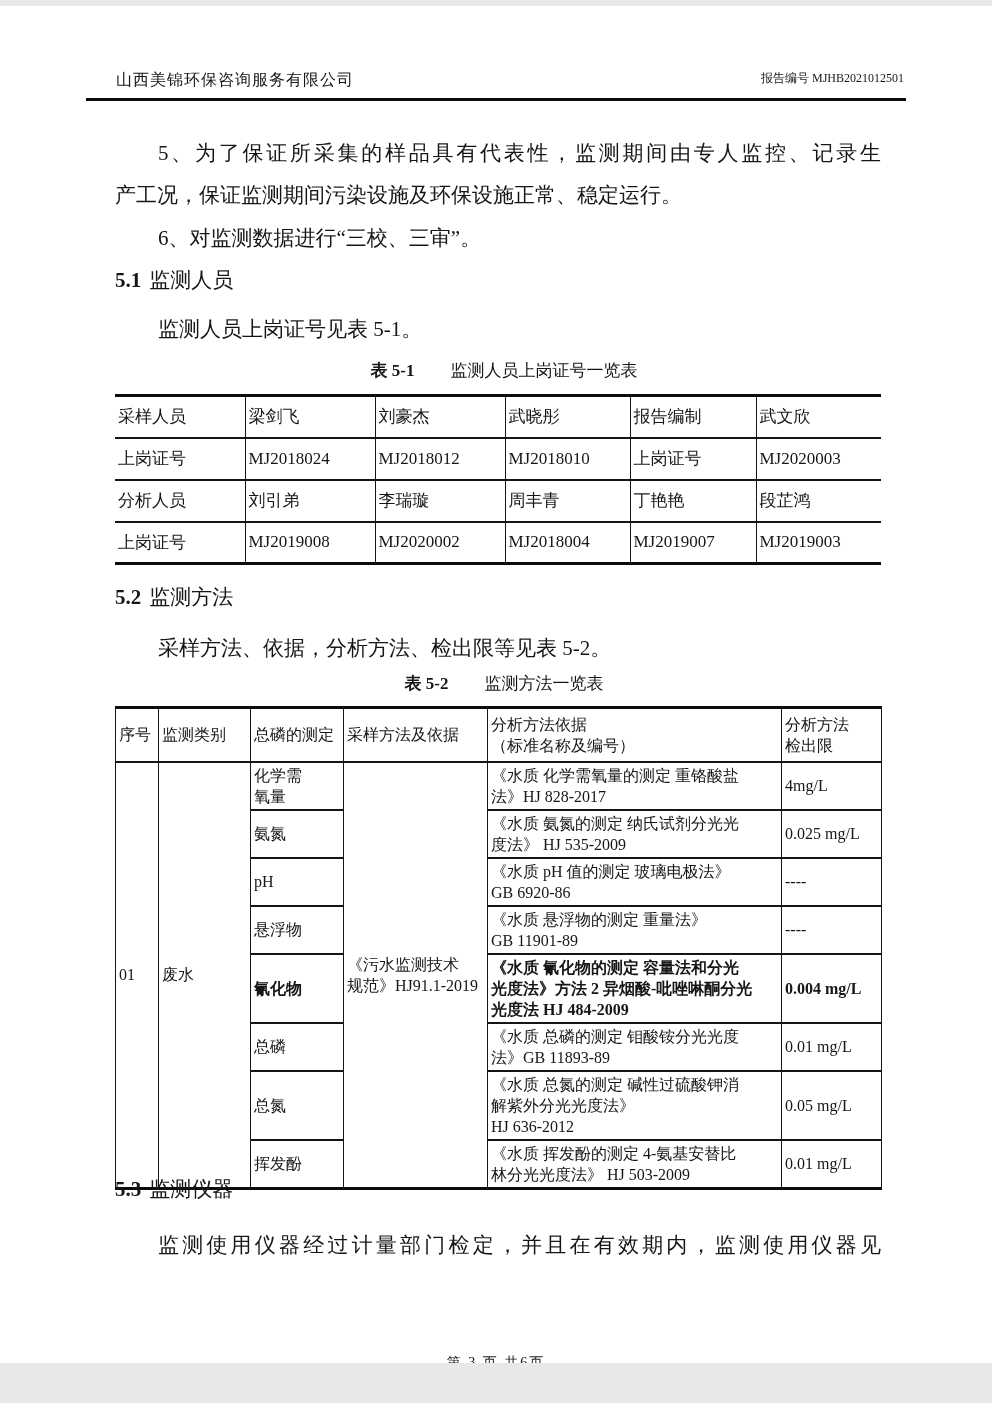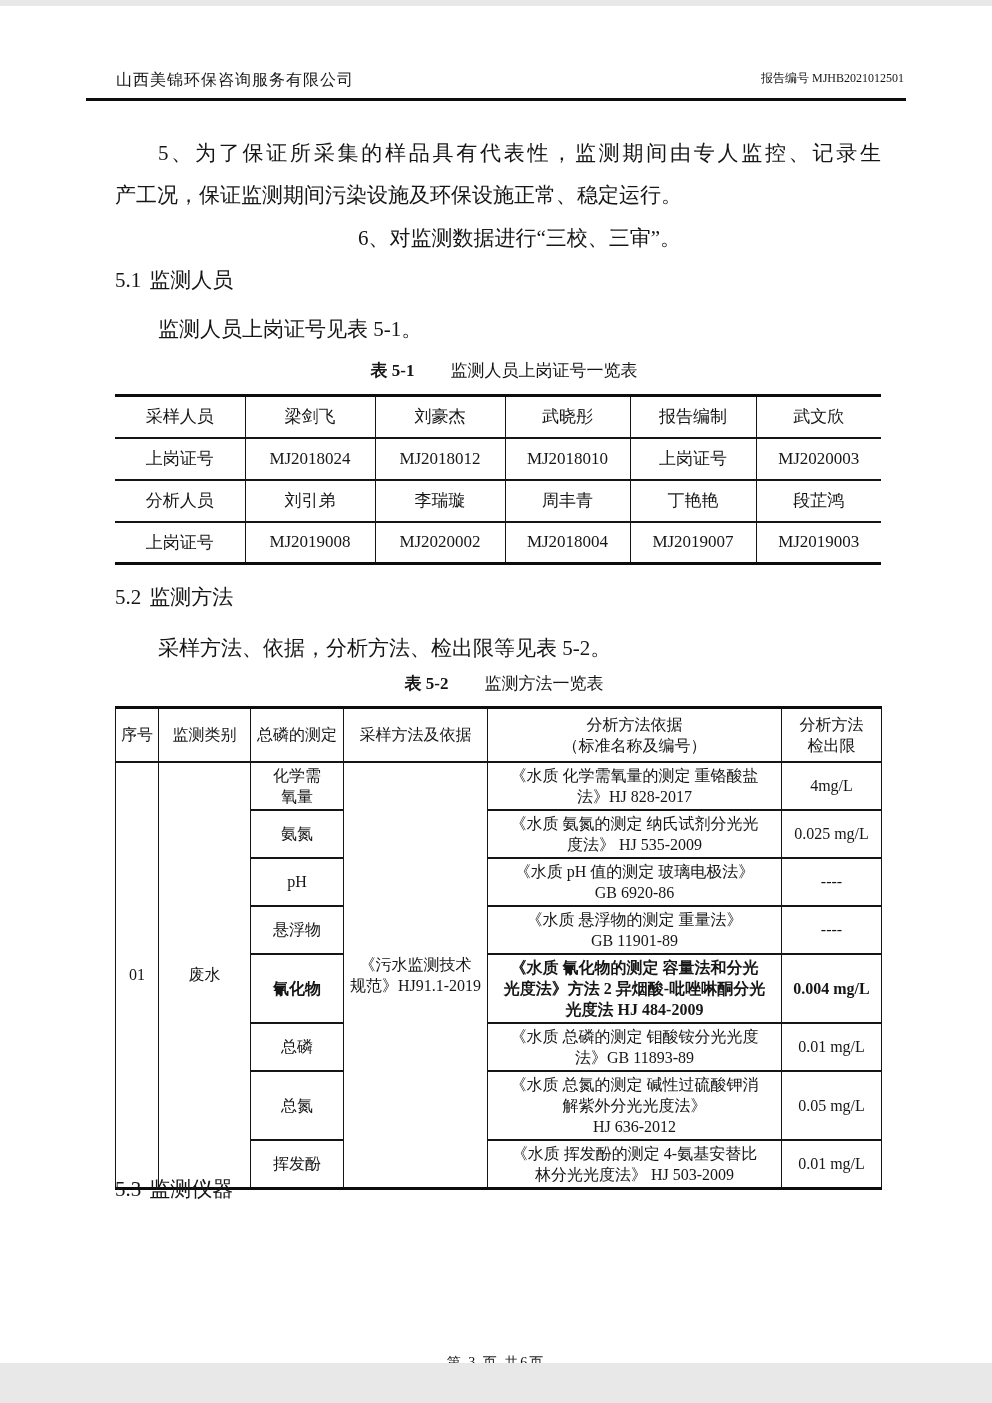--- a/index.html
+++ b/index.html
@@ -10,46 +10,46 @@
     overflow:hidden;
   }
   
   .header-left  { position:absolute; top:64px; left:116px; font-size:16px; letter-spacing:1px; }
   .header-right { position:absolute; top:64px; right:88px; font-size:12px; }
   .header-rule  { position:absolute; top:92px; left:86px; width:820px; height:3px; background:#0d0d0d; }
 
   
   .para { position:absolute; left:115px; width:766px; font-size:21px; line-height:26px; box-sizing:border-box; }
   .just  { text-align:justify; text-align-last:justify; }
-  .indent { padding-left:43px;text-align:center; }
+  .indent { padding-left:43px; }
   #p5l1 { top:134px; }
   #p5l2 { top:176px; }
   #p6   { top:219px; }
   #p53  { top:1226px; }
 
   
   .heading { position:absolute; left:115px; font-size:21px; }
-  .h-num { font-weight:normal; margin-right:8px; }
+  .h-num { font-weight:bold; margin-right:8px; }
   #h51 { top:260px; }
   #h52 { top:577px; }
   #h53 { top:1169px; }
 
   .intro { position:absolute; left:158px; font-size:21px; }
   #intro51 { top:309px; }
   #intro52 { top:628px; }
 
   
   .caption { position:absolute; left:121px; width:766px; text-align:center; font-size:17px; }
   .cap-label { font-weight:bold; margin-right:36px; }
   #cap1 { top:353px; }
   #cap2 { top:666px; }
 
   
   table { border-collapse:collapse; table-layout:fixed; }
-  td, th { text-align:center; vertical-align:middle; font-weight:normal;
+  td, th { text-align:left; vertical-align:middle; font-weight:normal;
            padding:2px 3px; box-sizing:border-box; overflow:hidden; }
 
   #t1 { position:absolute; top:388px; left:115px; width:766px;
         border-top:3px solid #0d0d0d; border-bottom:3px solid #0d0d0d; }
   #t1 td { height:42px; font-size:17px;
            border:2px solid #151515; border-left-width:1px; border-right-width:1px; }
   #t1 td:first-child { border-left:none; }
   #t1 td:last-child  { border-right:none; }
 
   #t2 { position:absolute; top:700px; left:115px; width:766px;
@@ -221,16 +221,17 @@
       <td class="pre">《水质 挥发酚的测定 4-氨基安替比
 林分光光度法》 HJ 503-2009</td>
       <td>0.01 mg/L</td>
     </tr>
   </tbody>
     </table>
 
   <div class="heading" id="h53">
     <span class="h-num">5.3</span><span>监测仪器</span>
   </div>
+  <div class="para just indent" id="p53">监测使用仪器经过计量部门检定，并且在有效期内，监测使用仪器见</div>
 
   <div id="footer">第 3 页 共6页</div>
 
 </div>
 
 </body></html>

